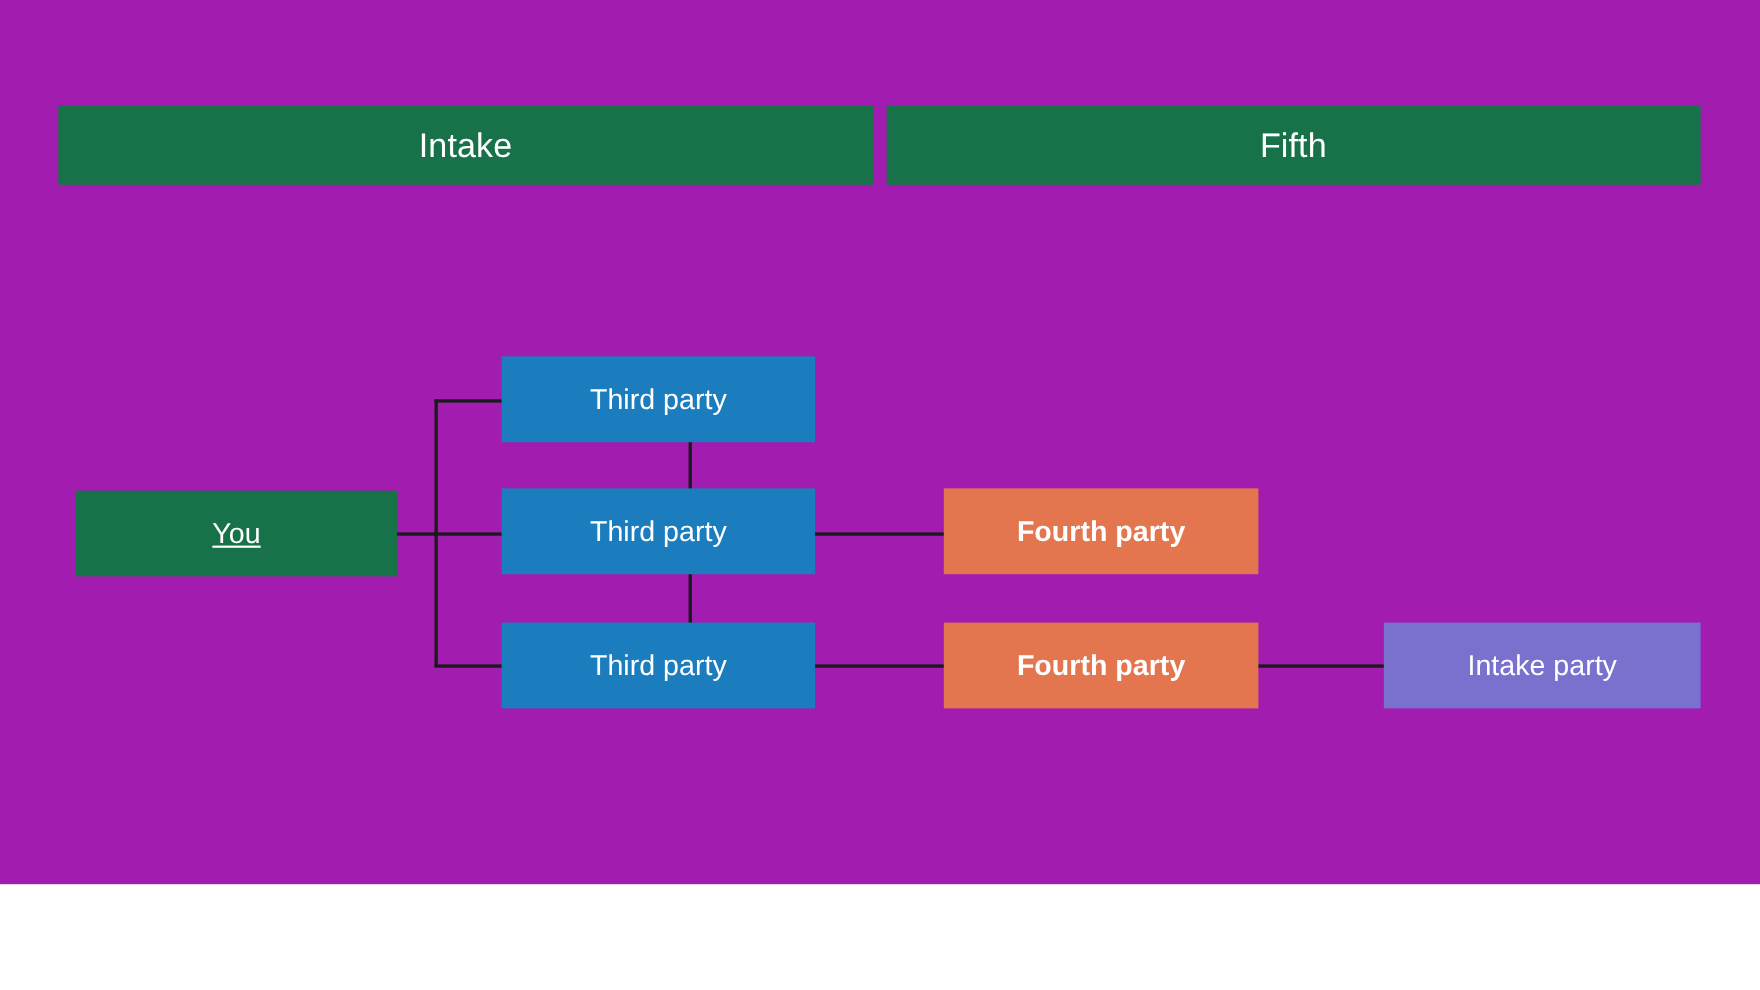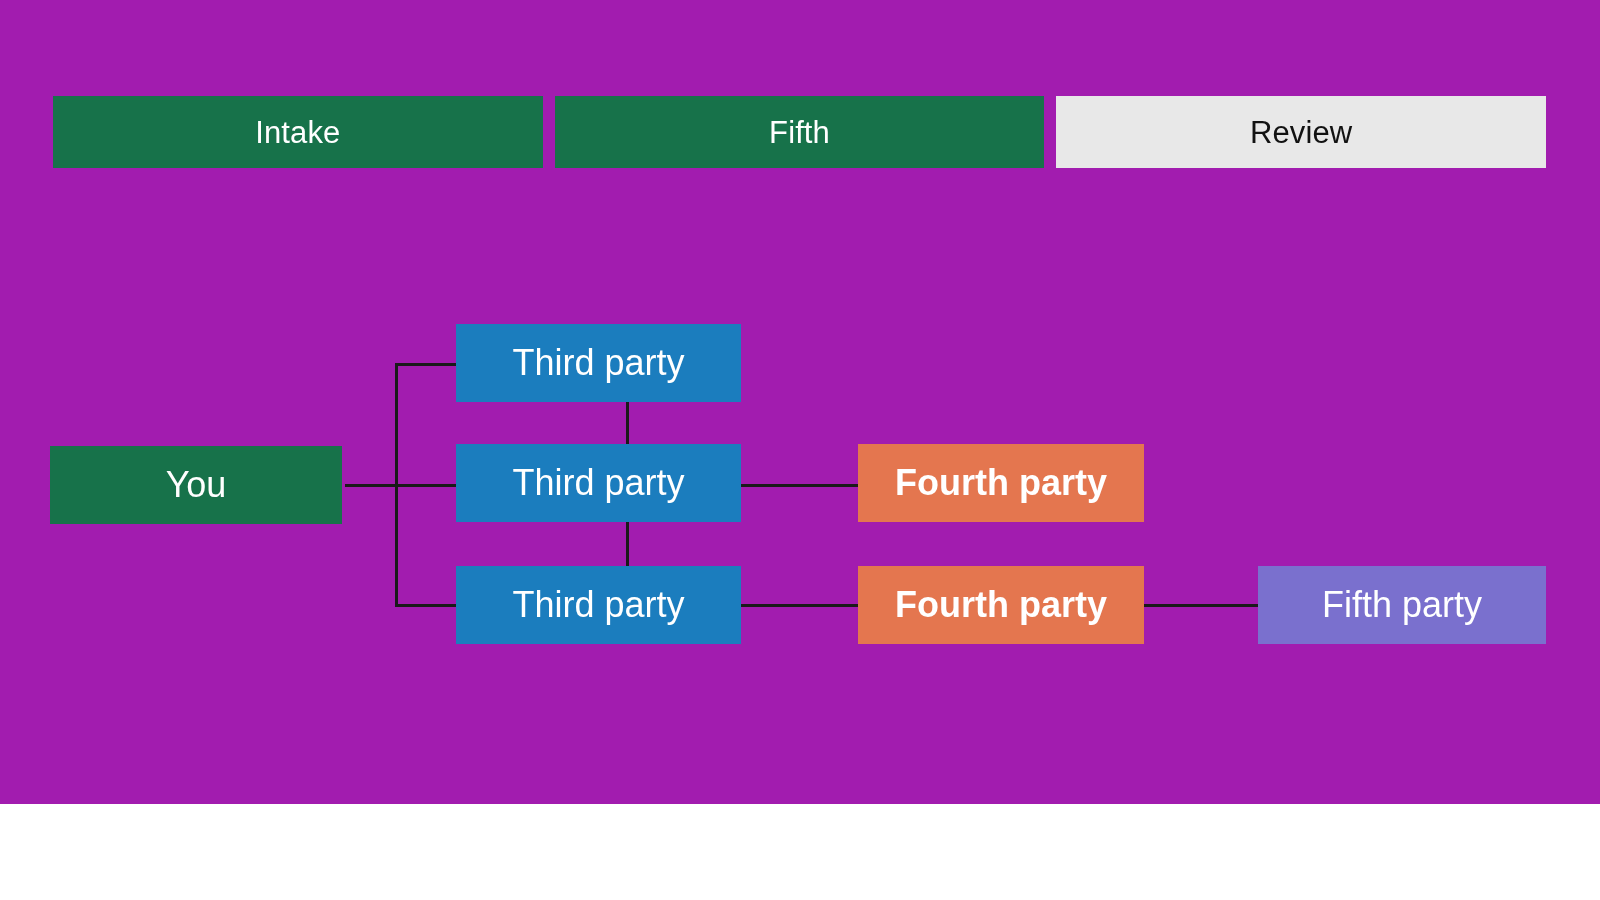--- a/index.html
+++ b/index.html
@@ -55,21 +55,21 @@
     left: 0;
     top: 0;
     width: 1600px;
     height: 900px;
   }
   .node {
     position: absolute;
     display: flex;
     align-items: center;
     justify-content: center;
-    font-size: 36px;
+    font-size: 26px;
     line-height: 1;
     color: #ffffff;
     user-select: none;
     box-sizing: border-box;
   }
   .node.green  { background: #17724a; }
   .node.blue   { background: #1b7dbe; }
   .node.orange { background: #e4764f; font-weight: bold; }
   .node.purple { background: #7a70ce; }
 
@@ -86,23 +86,20 @@
 
 <div id="canvas">
 
   <div id="stage-bar">
     <div class="stage done">
       <span>Intake</span>
     </div>
     <div class="stage done">
       <span>Fifth</span>
     </div>
-    <div class="stage todo">
-      <span>Review</span>
-    </div>
   </div>
 
   <div id="graph">
 
     <div class="edge h" style="left:345px; top:484px; width:53px;"></div>
 
     <div class="edge v" style="left:395px; top:363px; height:243px;"></div>
 
     <div class="edge h" style="left:395px; top:363px; width:62px;"></div>
 
@@ -113,21 +110,21 @@
     <div class="edge v" style="left:626px; top:401px; height:44px;"></div>
 
     <div class="edge v" style="left:626px; top:521px; height:46px;"></div>
 
     <div class="edge h" style="left:740px; top:484px; width:120px;"></div>
 
     <div class="edge h" style="left:740px; top:604px; width:120px;"></div>
 
     <div class="edge h" style="left:1143px; top:604px; width:117px;"></div>
 
-    <div class="node green" style="left:50px; top:446px; width:292px; height:78px;">
+    <div class="node green" style="left:69px; top:446px; width:292px; height:78px;text-decoration:underline;">
       <span>You</span>
     </div>
 
     <div class="node blue" style="left:456px; top:324px; width:285px; height:78px;">
       <span>Third party</span>
     </div>
 
     <div class="node blue" style="left:456px; top:444px; width:285px; height:78px;">
       <span>Third party</span>
     </div>
@@ -138,17 +135,17 @@
 
     <div class="node orange" style="left:858px; top:444px; width:286px; height:78px;">
       <span>Fourth party</span>
     </div>
 
     <div class="node orange" style="left:858px; top:566px; width:286px; height:78px;">
       <span>Fourth party</span>
     </div>
 
     <div class="node purple" style="left:1258px; top:566px; width:288px; height:78px;">
-      <span>Fifth party</span>
+      <span>Intake party</span>
     </div>
 
   </div>
 </div>
 
 </body></html>

